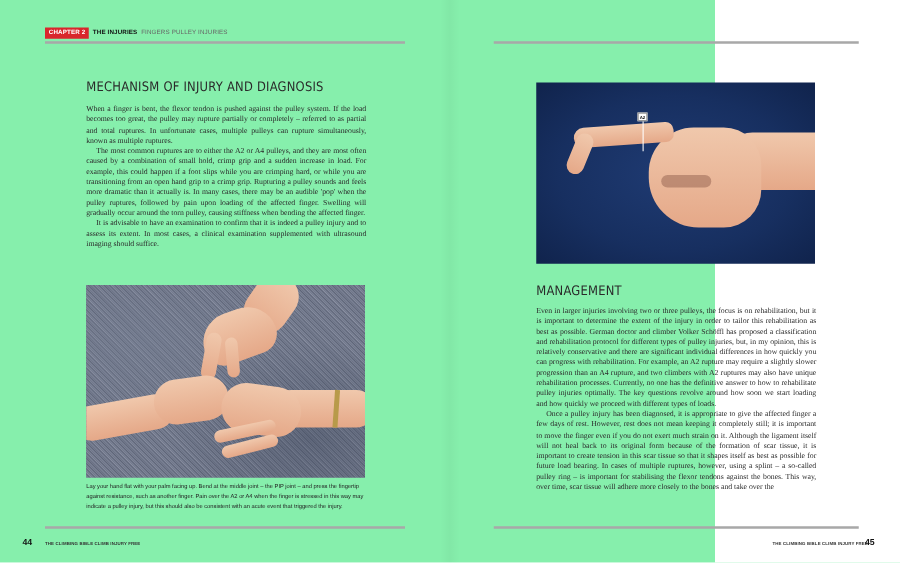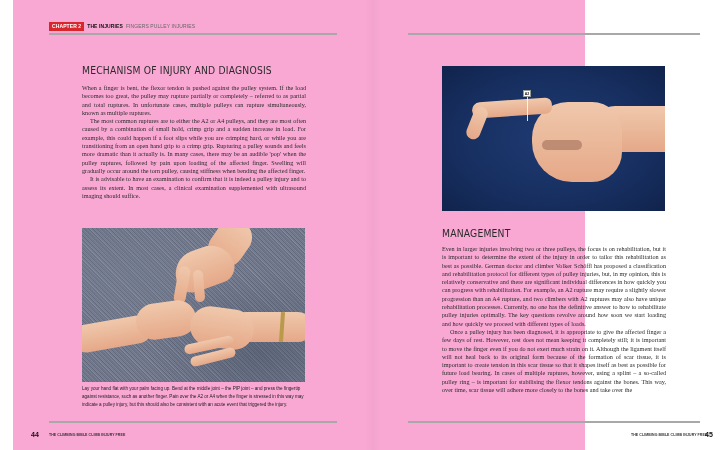--- a/index.html
+++ b/index.html
@@ -1,19 +1,19 @@
 <!DOCTYPE html>
 <html><head>
   <meta charset="utf-8">
   <style>
     * { margin: 0; padding: 0; box-sizing: border-box; }
     html, body { width: 720px; height: 450px; overflow: hidden; background: #ffffff; }
     body { position: relative; font-family: "Liberation Serif", serif; color: #222; }
 
-    .spread { position: absolute; left: 13px; top: 0; width: 572px; height: 450px; background: #f9a8d4; }
+    .spread { position: absolute; left: 0; top: 0; width: 572px; height: 450px; background: #86efac; }
     .page { position: absolute; top: 0; height: 450px; width: 360px; }
     .page.left { left: 0; }
     .page.right { left: 360px; }
     .gutter-shadow { position: absolute; left: 352px; top: 0; width: 16px; height: 450px;
       background: linear-gradient(90deg, rgba(0,0,0,0) 0%, rgba(0,0,0,0.03) 50%, rgba(0,0,0,0) 100%); }
 
     
     .run-head { position: absolute; top: 21px; left: 36px; height: 10px; display: flex; align-items: center; gap: 3px;
       font-family: "Liberation Sans", sans-serif; font-size: 5px; letter-spacing: 0.1px; text-transform: uppercase; }
     .chapter-badge { background: #d9262c; color: #fff; padding: 1px 3px; font-weight: bold; line-height: 7px; }

